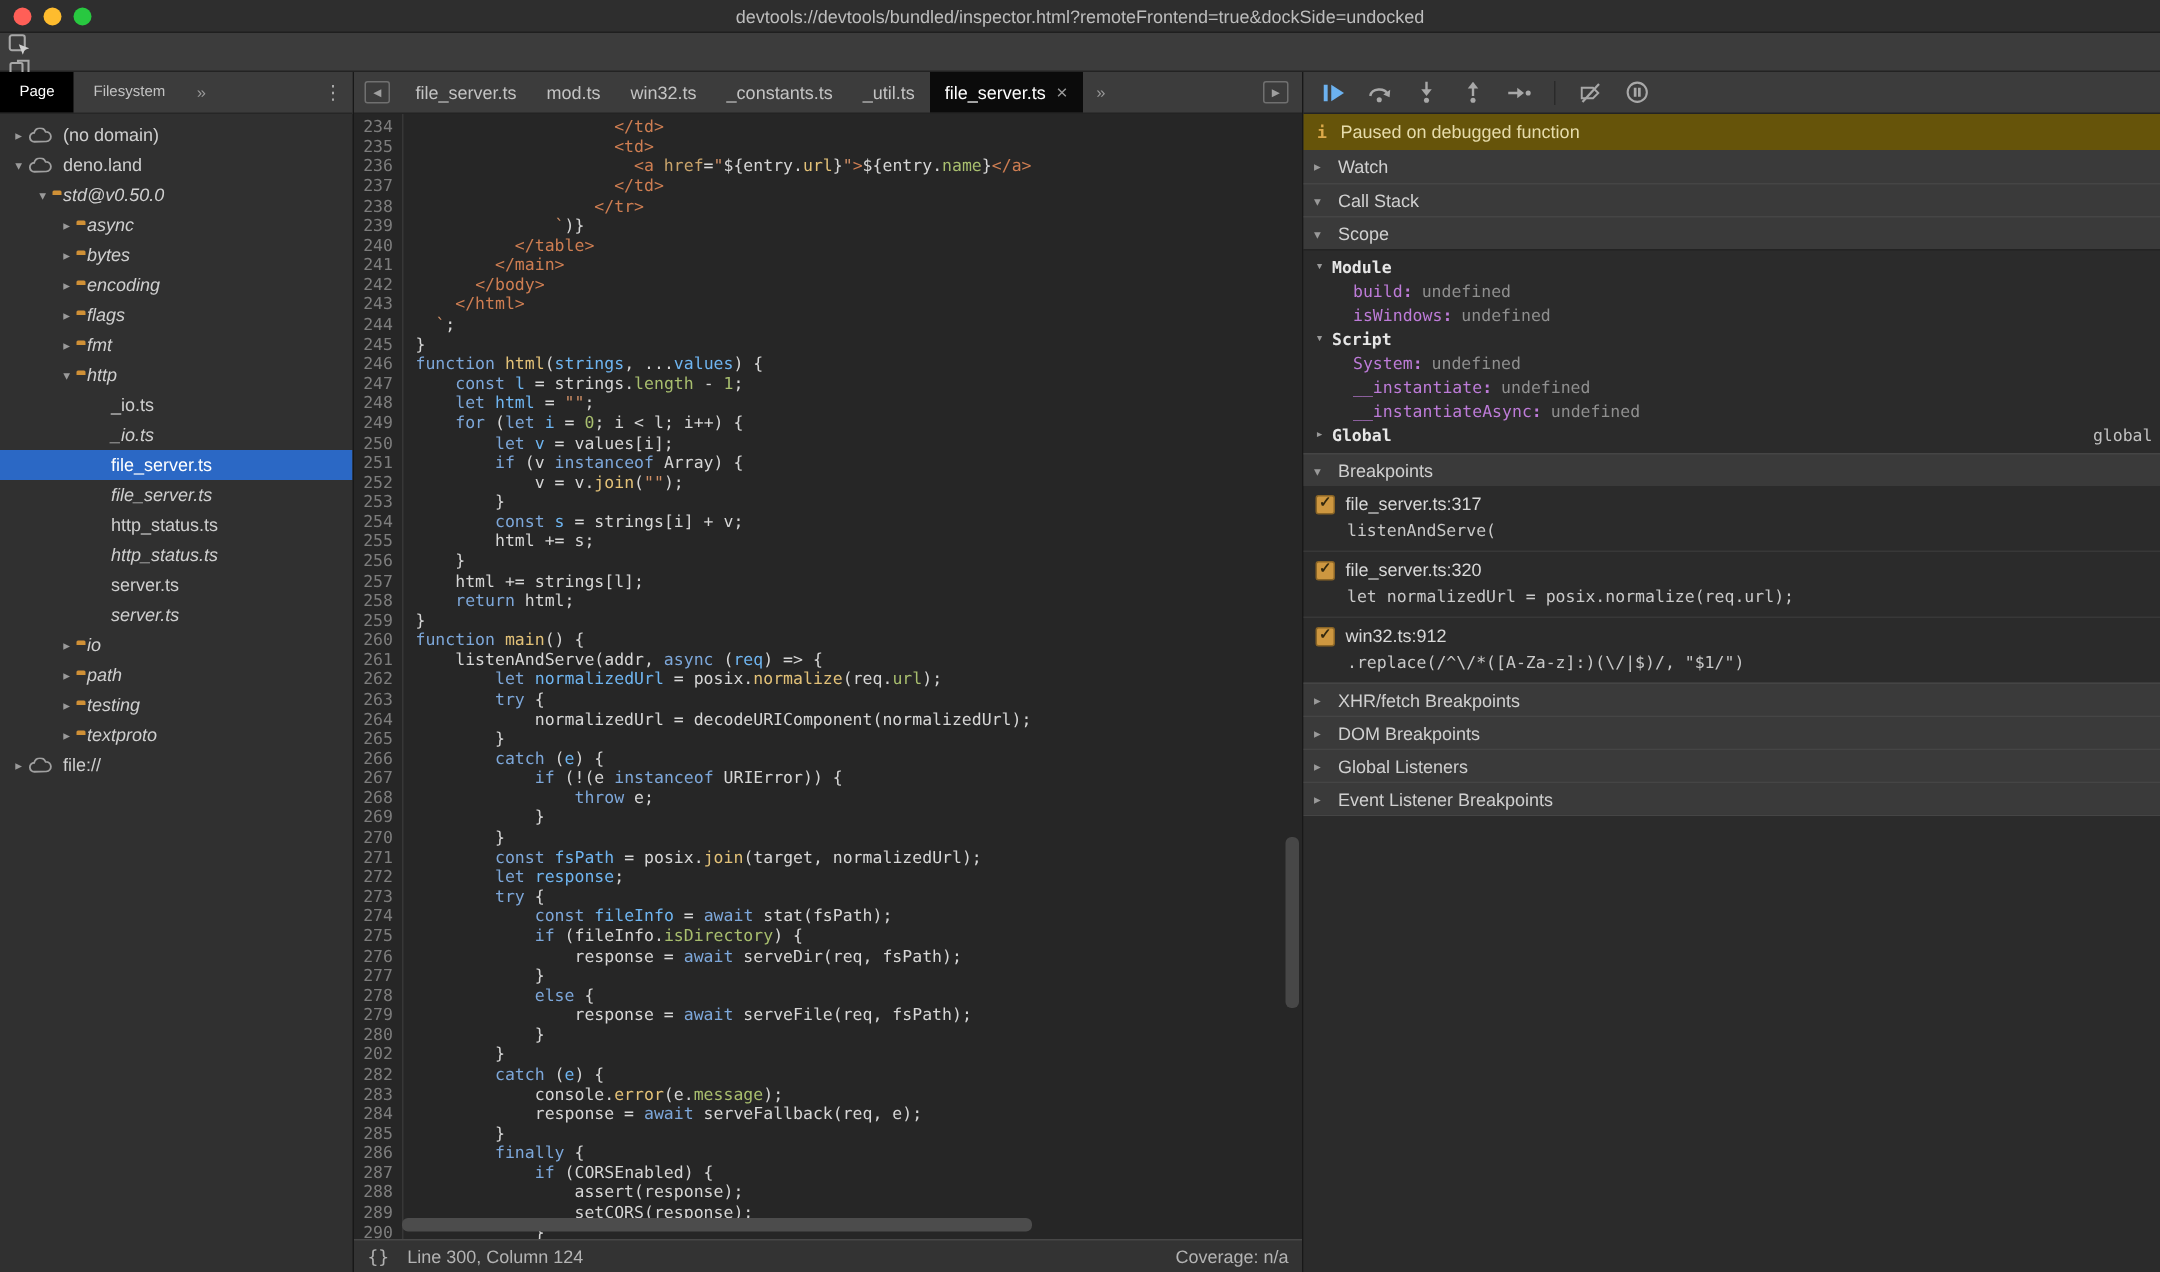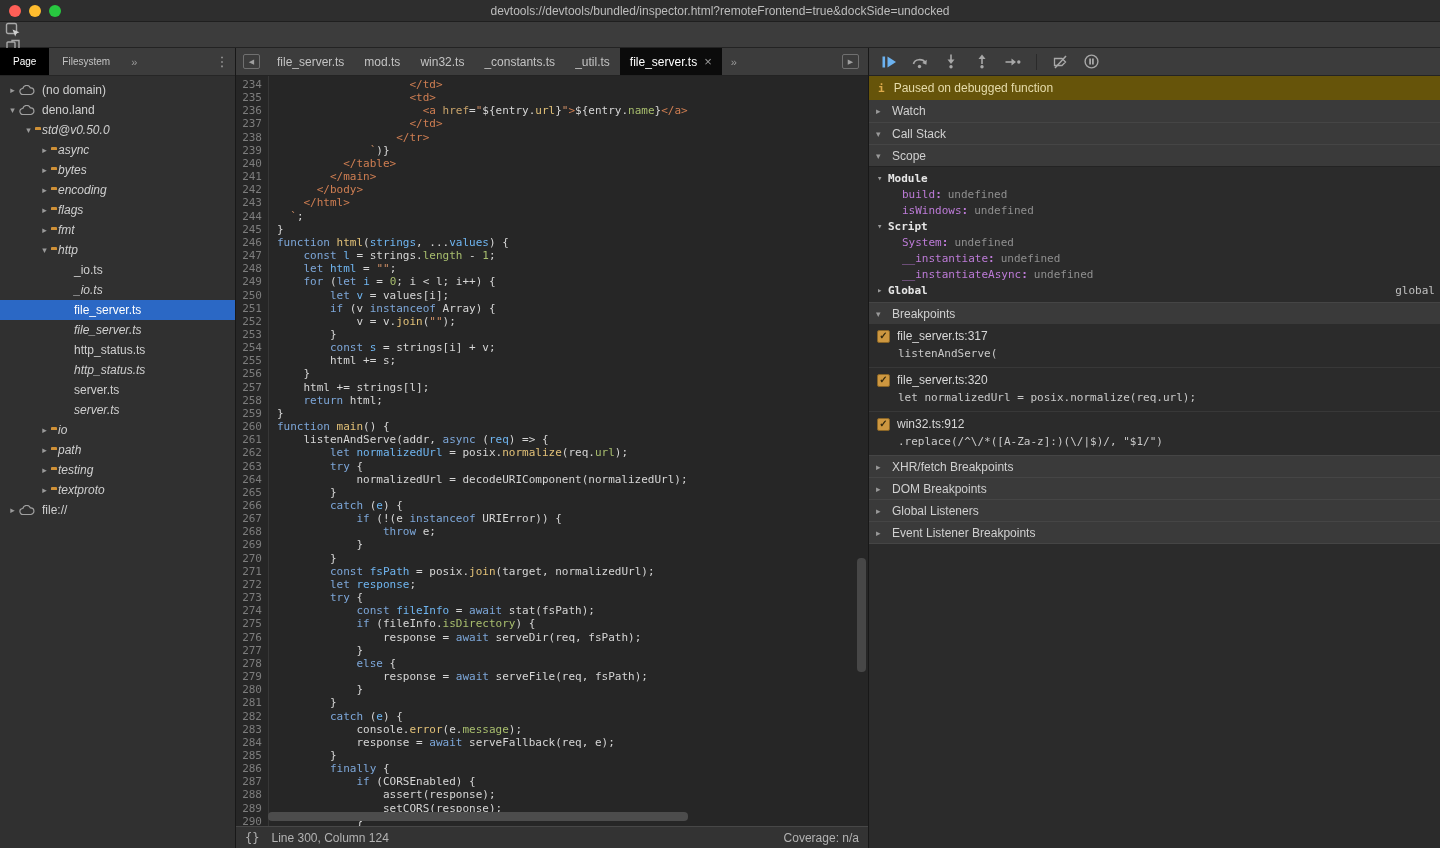--- a/index.html
+++ b/index.html
@@ -368,21 +368,21 @@
           <div class="gl">271</div>
           <div class="gl">272</div>
           <div class="gl">273</div>
           <div class="gl">274</div>
           <div class="gl">275</div>
           <div class="gl">276</div>
           <div class="gl">277</div>
           <div class="gl">278</div>
           <div class="gl">279</div>
           <div class="gl">280</div>
-          <div class="gl">281</div>
+          <div class="gl">202</div>
           <div class="gl">282</div>
           <div class="gl">283</div>
           <div class="gl">284</div>
           <div class="gl">285</div>
           <div class="gl">286</div>
           <div class="gl">287</div>
           <div class="gl">288</div>
           <div class="gl">289</div>
           <div class="gl">290</div>
         </div>

